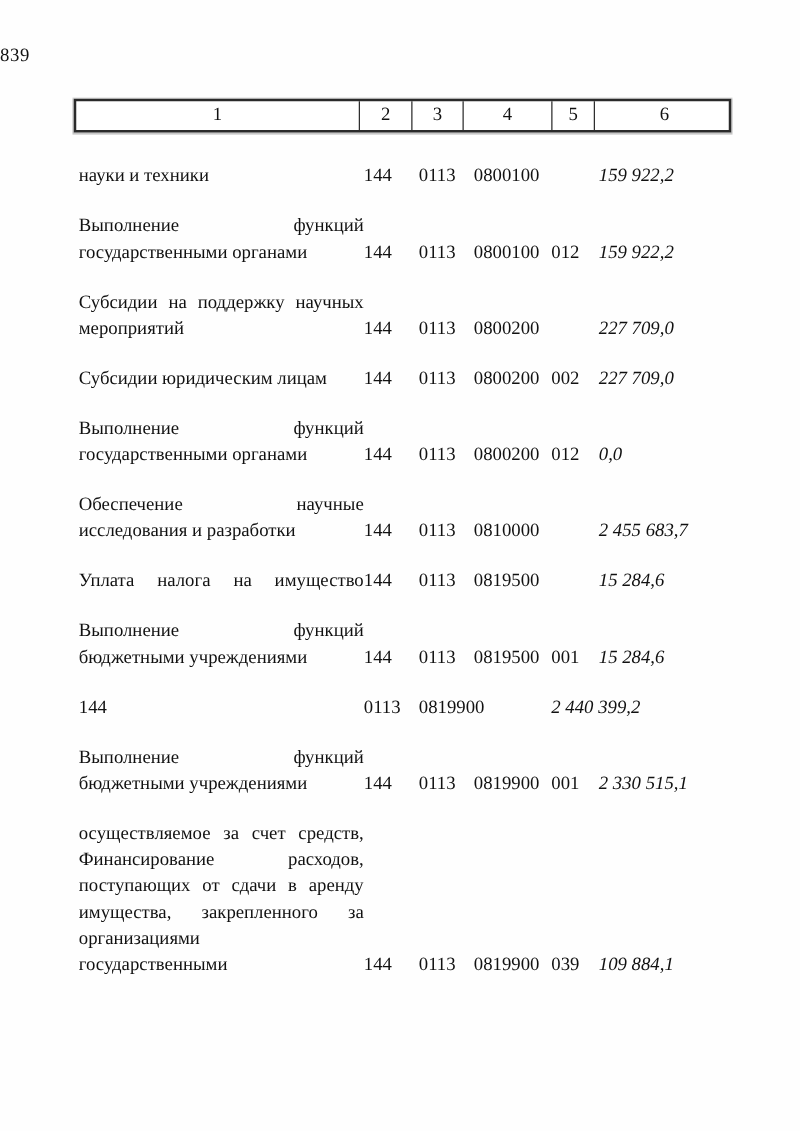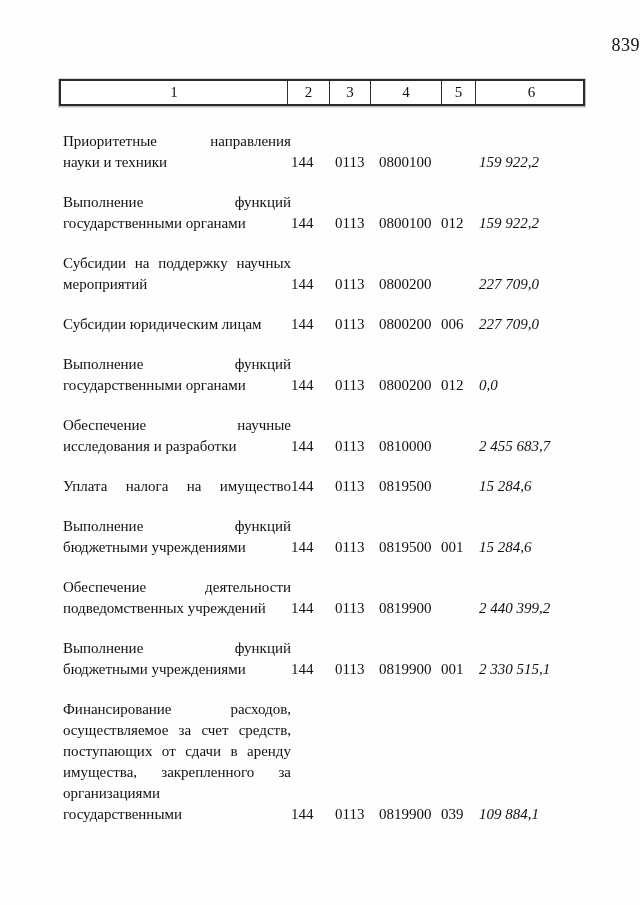--- a/index.html
+++ b/index.html
@@ -15,25 +15,24 @@
     overflow: hidden;
   }
   .page {
     position: relative;
     width: 640px;
     height: 905px;
     background: #fefefe;
   }
   .page-number {
     padding-top: 35px;
-    text-align: right;
-    font-size: 18px;
+    text-align: left;
+    font-size: 15px;
     line-height: 21px;
     letter-spacing: 0.5px;
-    padding-left: 12px;
   }
   
   .head-table {
     margin: 23px 0 0 59px;
     width: 526px;
     display: grid;
     grid-template-columns: 226px 42px 41px 71px 34px 112px;
     border: 2px solid #2a2a2a;
     box-shadow: 0 0 0 1px rgba(60,60,60,0.18), 0 1px 0 1px rgba(120,120,120,0.25);
     box-sizing: border-box;
@@ -89,21 +88,20 @@
     <div class="head-cell">3</div>
     <div class="head-cell">4</div>
     <div class="head-cell">5</div>
     <div class="head-cell">6</div>
   </div>
 
   <div class="rows-wrap">
 
     <div class="row">
       <div class="desc">
-        <div class="jl">Приоритетные направления</div>
         <div class="ll">науки и техники</div>
       </div>
       <div class="num">144</div>
       <div class="num">0113</div>
       <div class="num">0800100</div>
       <div class="num"></div>
       <div class="amt">159 922,2</div>
     </div>
 
     <div class="row">
@@ -130,21 +128,21 @@
       <div class="amt">227 709,0</div>
     </div>
 
     <div class="row">
       <div class="desc">
         <div class="ll">Субсидии юридическим лицам</div>
       </div>
       <div class="num">144</div>
       <div class="num">0113</div>
       <div class="num">0800200</div>
-      <div class="num">006</div>
+      <div class="num">002</div>
       <div class="amt">227 709,0</div>
     </div>
 
     <div class="row">
       <div class="desc">
         <div class="jl">Выполнение функций</div>
         <div class="ll">государственными органами</div>
       </div>
       <div class="num">144</div>
       <div class="num">0113</div>
@@ -182,24 +180,20 @@
         <div class="ll">бюджетными учреждениями</div>
       </div>
       <div class="num">144</div>
       <div class="num">0113</div>
       <div class="num">0819500</div>
       <div class="num">001</div>
       <div class="amt">15 284,6</div>
     </div>
 
     <div class="row">
-      <div class="desc">
-        <div class="jl">Обеспечение деятельности</div>
-        <div class="ll">подведомственных учреждений</div>
-      </div>
       <div class="num">144</div>
       <div class="num">0113</div>
       <div class="num">0819900</div>
       <div class="num"></div>
       <div class="amt">2 440 399,2</div>
     </div>
 
     <div class="row">
       <div class="desc">
         <div class="jl">Выполнение функций</div>
@@ -207,22 +201,22 @@
       </div>
       <div class="num">144</div>
       <div class="num">0113</div>
       <div class="num">0819900</div>
       <div class="num">001</div>
       <div class="amt">2 330 515,1</div>
     </div>
 
     <div class="row gap-lg">
       <div class="desc">
+        <div class="jl">осуществляемое за счет средств,</div>
         <div class="jl">Финансирование расходов,</div>
-        <div class="jl">осуществляемое за счет средств,</div>
         <div class="jl">поступающих от сдачи в аренду</div>
         <div class="jl">имущества, закрепленного за</div>
         <div class="ll">организациями</div>
         <div class="ll">государственными</div>
       </div>
       <div class="num">144</div>
       <div class="num">0113</div>
       <div class="num">0819900</div>
       <div class="num">039</div>
       <div class="amt">109 884,1</div>

